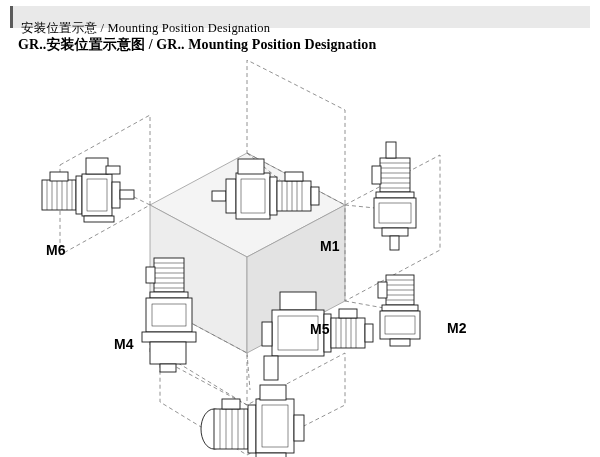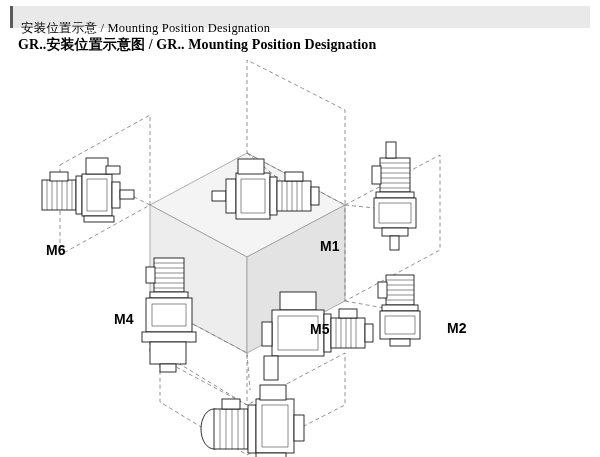--- a/index.html
+++ b/index.html
@@ -64,21 +64,21 @@
     position: absolute;
     font-family: "Liberation Sans", sans-serif;
     font-size: 14px;
     font-weight: bold;
     color: #000;
     white-space: nowrap;
   }
   .lbl-m6 { left: 46px;  top: 182px; }
   .lbl-m1 { left: 300px; top: 178px; margin-left: 20px; }
   .lbl-m5 { left: 310px; top: 221px; margin-top: 40px; }
-  .lbl-m4 { left: 114px; top: 251px; }
+  .lbl-m4 { left: 114px; top: 276px; }
   .lbl-m2 { left: 447px; top: 260px; text-align: right; }
 </style>
 </head>
 <body>
 
 <div class="header-bar">
   <span class="hdr-text">安装位置示意 / Mounting Position Designation</span>
 </div>
 
 <div class="title-line">GR..安装位置示意图 / GR.. Mounting Position Designation</div>

